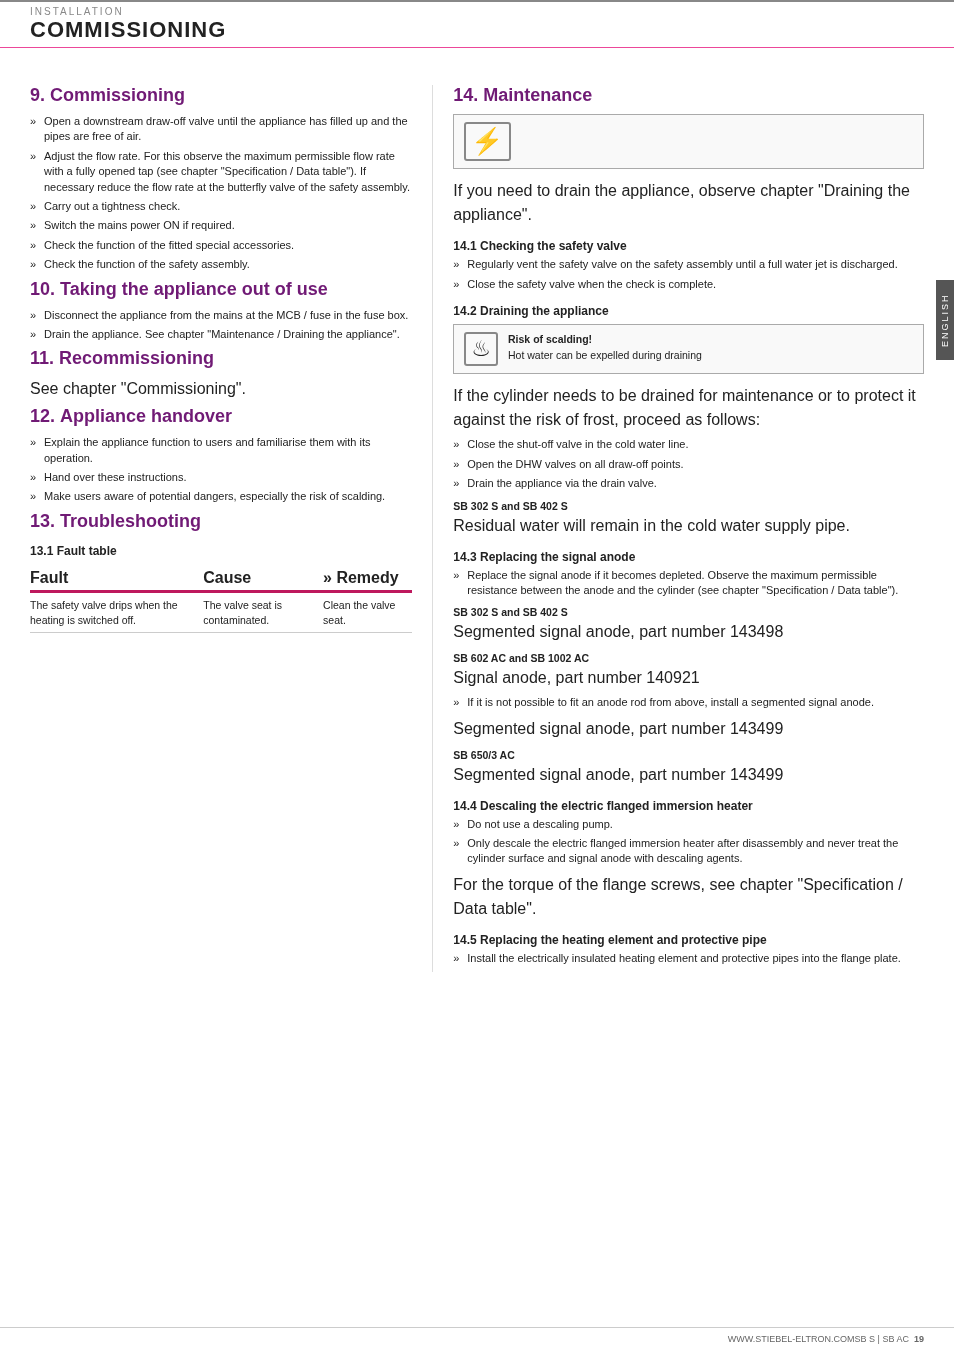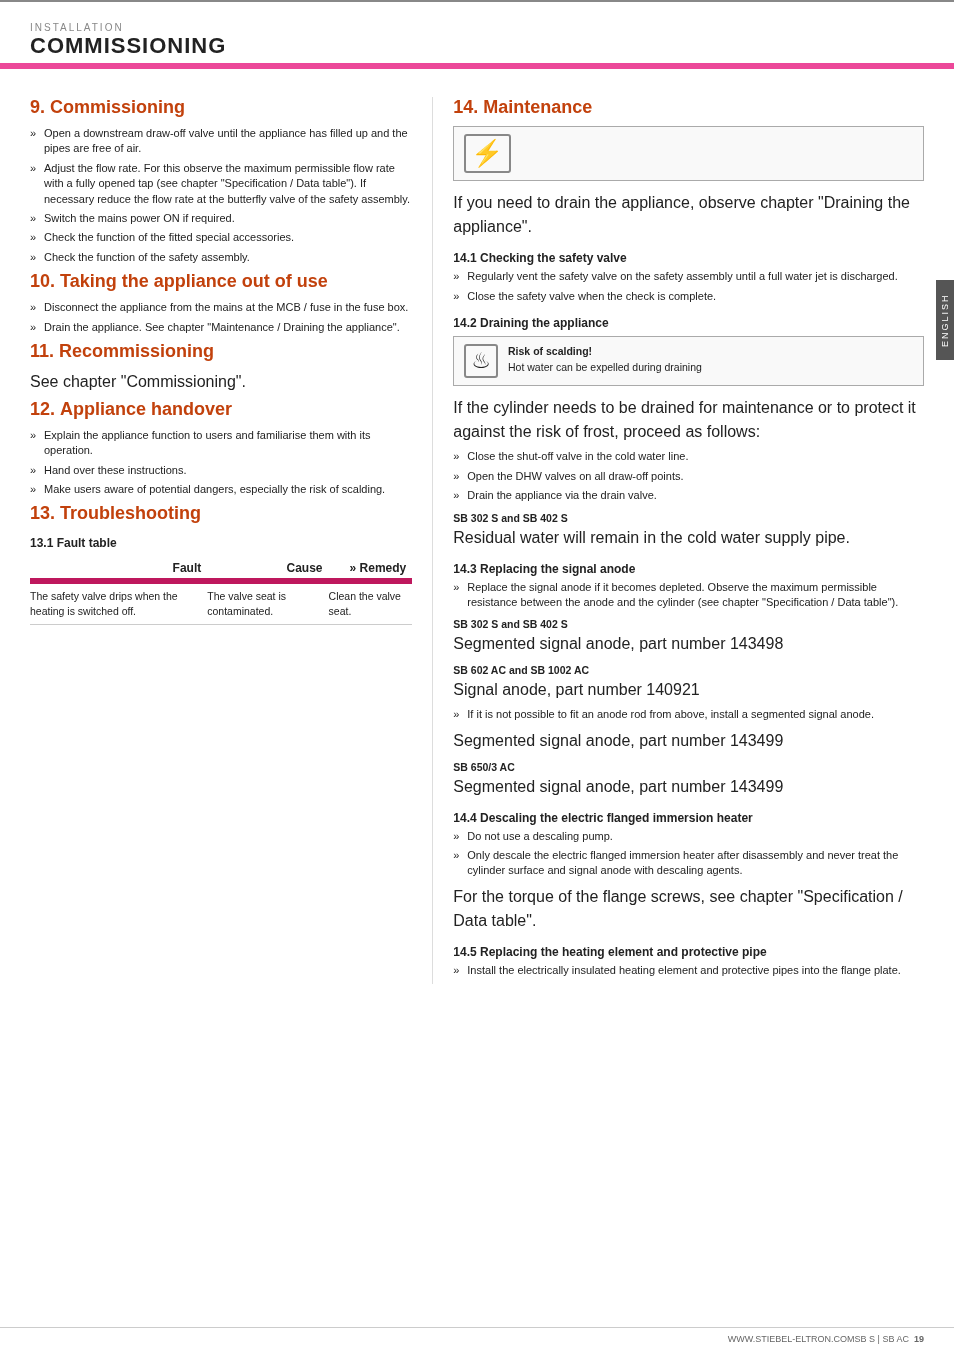--- a/index.html
+++ b/index.html
@@ -16,23 +16,23 @@
     .page-container {
       width: 954px;
       min-height: 1350px;
       padding: 0;
       position: relative;
     }
 
     
     .header {
       border-top: 2px solid #888;
-      padding: 20px 30px 4px 30px;
-      border-bottom: 6px solid #ec4899;
-      margin-bottom: 8px;
+      padding: 4px 30px 4px 30px;
+      border-bottom: 1px solid #ec4899;
+      margin-bottom: 17px;
     }
     .header-top {
       font-size: 10px;
       color: #888;
       letter-spacing: 2px;
       text-transform: uppercase;
     }
     .header-main {
       font-size: 22px;
       font-weight: bold;
@@ -79,21 +79,21 @@
       padding-left: 20px;
       border-left: 1px solid #ddd;
     }
 
     
     .section-heading {
       font-size: 18px;
       font-weight: bold;
       margin-bottom: 8px;
       margin-top: 18px;
-      color: #c2410c;
+      color: #701a75;
     }
     .section-heading:first-child {
       margin-top: 0;
     }
 
     .subsection-heading {
       font-size: 12px;
       font-weight: bold;
       margin-top: 12px;
       margin-bottom: 4px;
@@ -142,25 +142,25 @@
     }
 
     
     .fault-table {
       width: 100%;
       border-collapse: collapse;
       margin-top: 8px;
       font-size: 10.5px;
     }
     .fault-table th {
-      text-align: right;
-      font-weight: bold;
-      border-bottom: 6px solid #be185d;
+      text-align: left;
+      font-weight: bold;
+      border-bottom: 3px solid #be185d;
       padding: 3px 6px 3px 0;
-      font-size: 12px;
+      font-size: 16px;
     }
     .fault-table td {
       vertical-align: top;
       padding: 5px 6px 5px 0;
       border-bottom: 1px solid #ccc;
       line-height: 1.4;
     }
 
     p {
       line-height: 1.5;
@@ -206,20 +206,21 @@
 
     <div class="left-col">
 
       <div>
         <div class="section-heading">
           <span>9.</span>&nbsp;<span>Commissioning</span>
         </div>
         <ul class="bullet-list">
           <li>Open a downstream draw-off valve until the appliance has filled up and the pipes are free of air.</li>
           <li>Adjust the flow rate. For this observe the maximum permissible flow rate with a fully opened tap (see chapter "Specification / Data table"). If necessary reduce the flow rate at the butterfly valve of the safety assembly.</li>
+          <li>Carry out a tightness check.</li>
           <li>Switch the mains power ON if required.</li>
           <li>Check the function of the fitted special accessories.</li>
           <li>Check the function of the safety assembly.</li>
         </ul>
       </div>
 
       <div>
         <div class="section-heading">
           <span>10.</span>&nbsp;<span>Taking the appliance out of use</span>
         </div>

